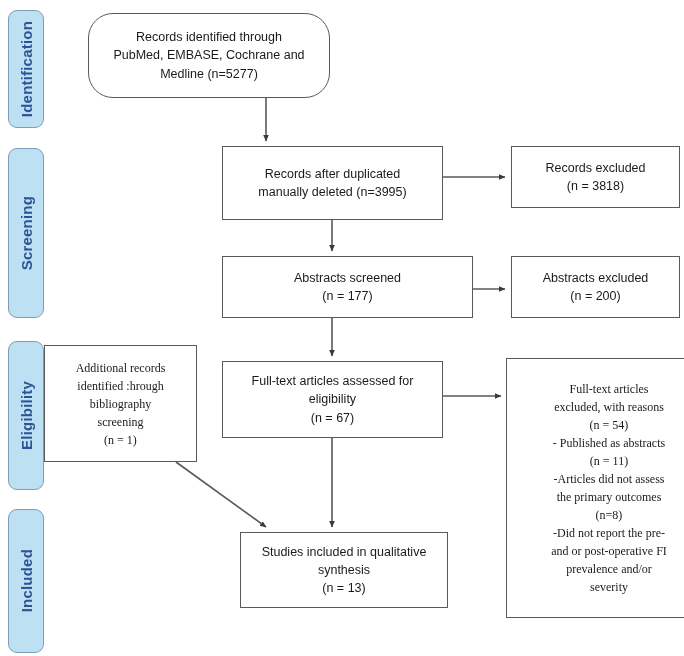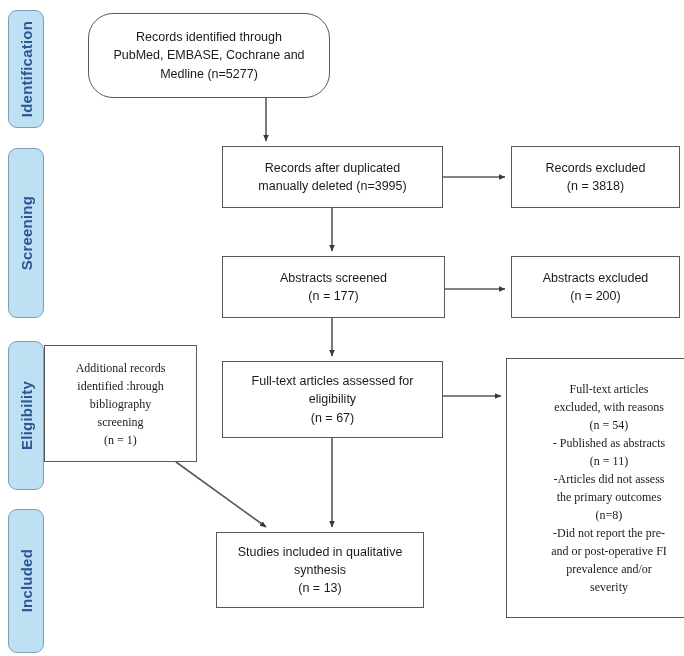--- a/index.html
+++ b/index.html
@@ -113,31 +113,31 @@
   <div class="stage-label" style="left:8px; top:509px; width:36px; height:144px;">
     <span class="stage-text">Included</span>
   </div>
 
   <div class="flow-box" style="left:88px; top:13px; width:242px; height:85px;border-radius:25px;">
     <span class="box-text">Records identified through
 PubMed, EMBASE, Cochrane and
 Medline (n=5277)</span>
   </div>
 
-  <div class="flow-box" style="left:222px; top:146px; width:221px; height:62px;">
+  <div class="flow-box" style="left:222px; top:146px; width:221px; height:74px;">
     <span class="box-text">Records after duplicated
 manually deleted (n=3995)</span>
   </div>
 
   <div class="flow-box" style="left:511px; top:146px; width:169px; height:62px;">
     <span class="box-text">Records excluded
 (n = 3818)</span>
   </div>
 
-  <div class="flow-box" style="left:222px; top:256px; width:223px; height:62px;">
+  <div class="flow-box" style="left:222px; top:256px; width:251px; height:62px;">
     <span class="box-text">Abstracts screened
 (n = 177)</span>
   </div>
 
   <div class="flow-box" style="left:511px; top:256px; width:169px; height:62px;">
     <span class="box-text">Abstracts excluded
 (n = 200)</span>
   </div>
 
   <div class="flow-box tight" style="left:44px; top:345px; width:153px; height:117px;">
@@ -162,19 +162,19 @@
 (n = 11)
 -Articles did not assess
 the primary outcomes
 (n=8)
 -Did not report the pre-
 and or post-operative FI
 prevalence and/or
 severity</span>
   </div>
 
-  <div class="flow-box" style="left:216px; top:532px; width:208px; height:76px;">
+  <div class="flow-box" style="left:240px; top:532px; width:208px; height:76px;">
     <span class="box-text">Studies included in qualitative
 synthesis
 (n = 13)</span>
   </div>
 
 </div>
 
 </body></html>

